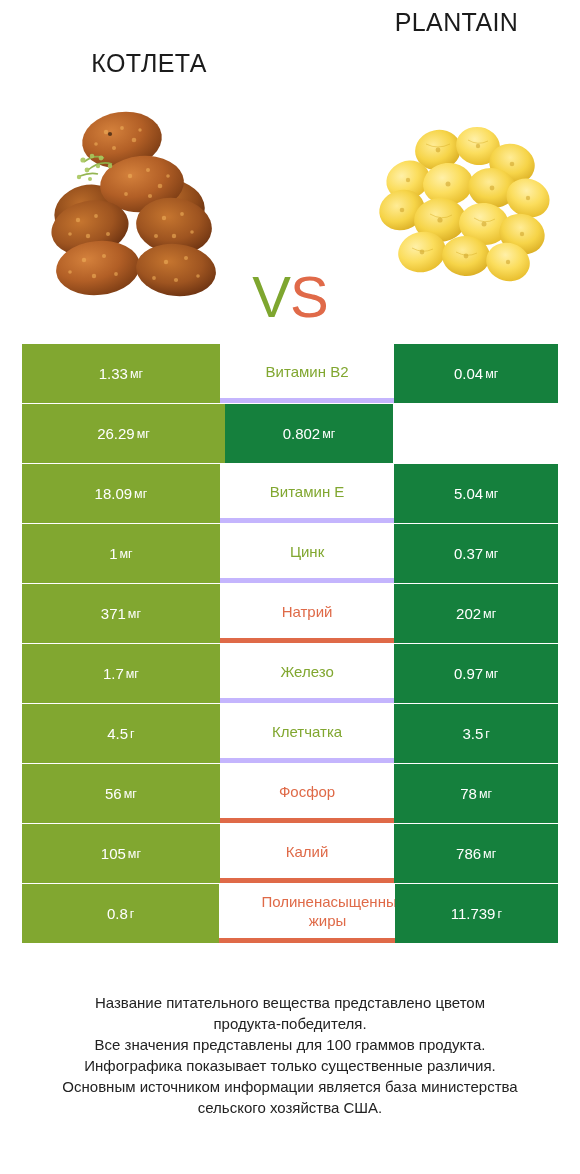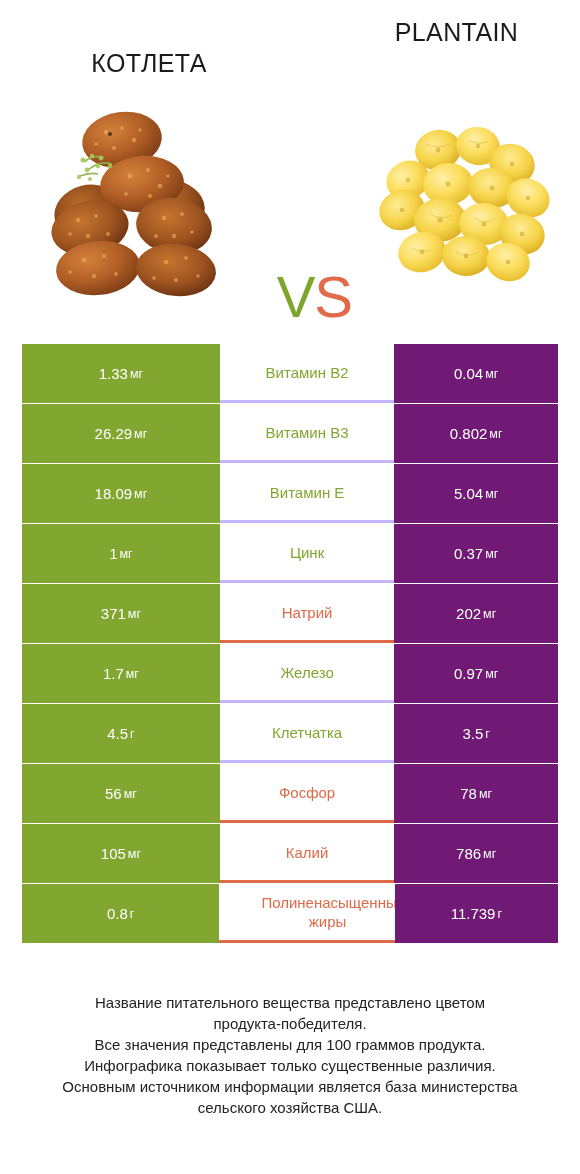--- a/index.html
+++ b/index.html
@@ -35,21 +35,21 @@
     text-transform: uppercase;
   }
   .title-left {
     width: 250px;
     margin-left: 24px;
     margin-top: 47px;
   }
   .title-right {
     width: 215px;
     margin-right: 16px;
-    margin-top: 16px;
+    margin-top: 6px;
   }
 
   
   .products {
     position: relative;
     width: 580px;
     height: 215px;
   }
   .prod {
     position: absolute;
@@ -58,21 +58,21 @@
     height: 200px;
   }
   .prod-left { left: 26px; }
   .prod-right { left: 360px; top: -8px; }
 
   .vs {
     position: absolute;
     left: 228px;
     top: 168px;
     width: 124px;
-    text-align: right;
+    text-align: center;
     font-size: 58px;
     font-weight: 400;
     letter-spacing: -1px;
     line-height: 58px;
   }
   .vs .v { color: #7EA62F; }
   .vs .s { color: #E06A49; }
 
   
   .table {
@@ -95,30 +95,30 @@
     box-sizing: border-box;
   }
   .cell-left {
     width: 203px;
     background: #81A730;
     color: #ffffff;
     font-size: 15px;
   }
   .cell-right {
     width: 168px;
-    background: #701a75;
+    background: #15803d;
     color: #ffffff;
     font-size: 15px;
   }
   .cell-mid {
     width: 179px;
     background: #ffffff;
     font-size: 15px;
     line-height: 19px;
-    border-bottom: 3px solid #c4b5fd;
+    border-bottom: 5px solid #c4b5fd;
     padding: 0 1px;
     white-space: nowrap;
     overflow: hidden;
   }
   .cell-mid.win-right {
     border-bottom-color: #DF6A48;
   }
   .cell-mid .lbl {
     display: block;
     width: 100%;
@@ -323,23 +323,20 @@
       <div class="cell cell-right">
         <span>0.04</span>
         <span class="unit">мг</span>
       </div>
     </div>
     <div class="row">
       <div class="cell cell-left">
         <span>26.29</span>
         <span class="unit">мг</span>
       </div>
-      <div class="cell cell-mid win-left">
-        <span class="lbl">Витамин B3</span>
-      </div>
       <div class="cell cell-right">
         <span>0.802</span>
         <span class="unit">мг</span>
       </div>
     </div>
     <div class="row">
       <div class="cell cell-left">
         <span>18.09</span>
         <span class="unit">мг</span>
       </div>

